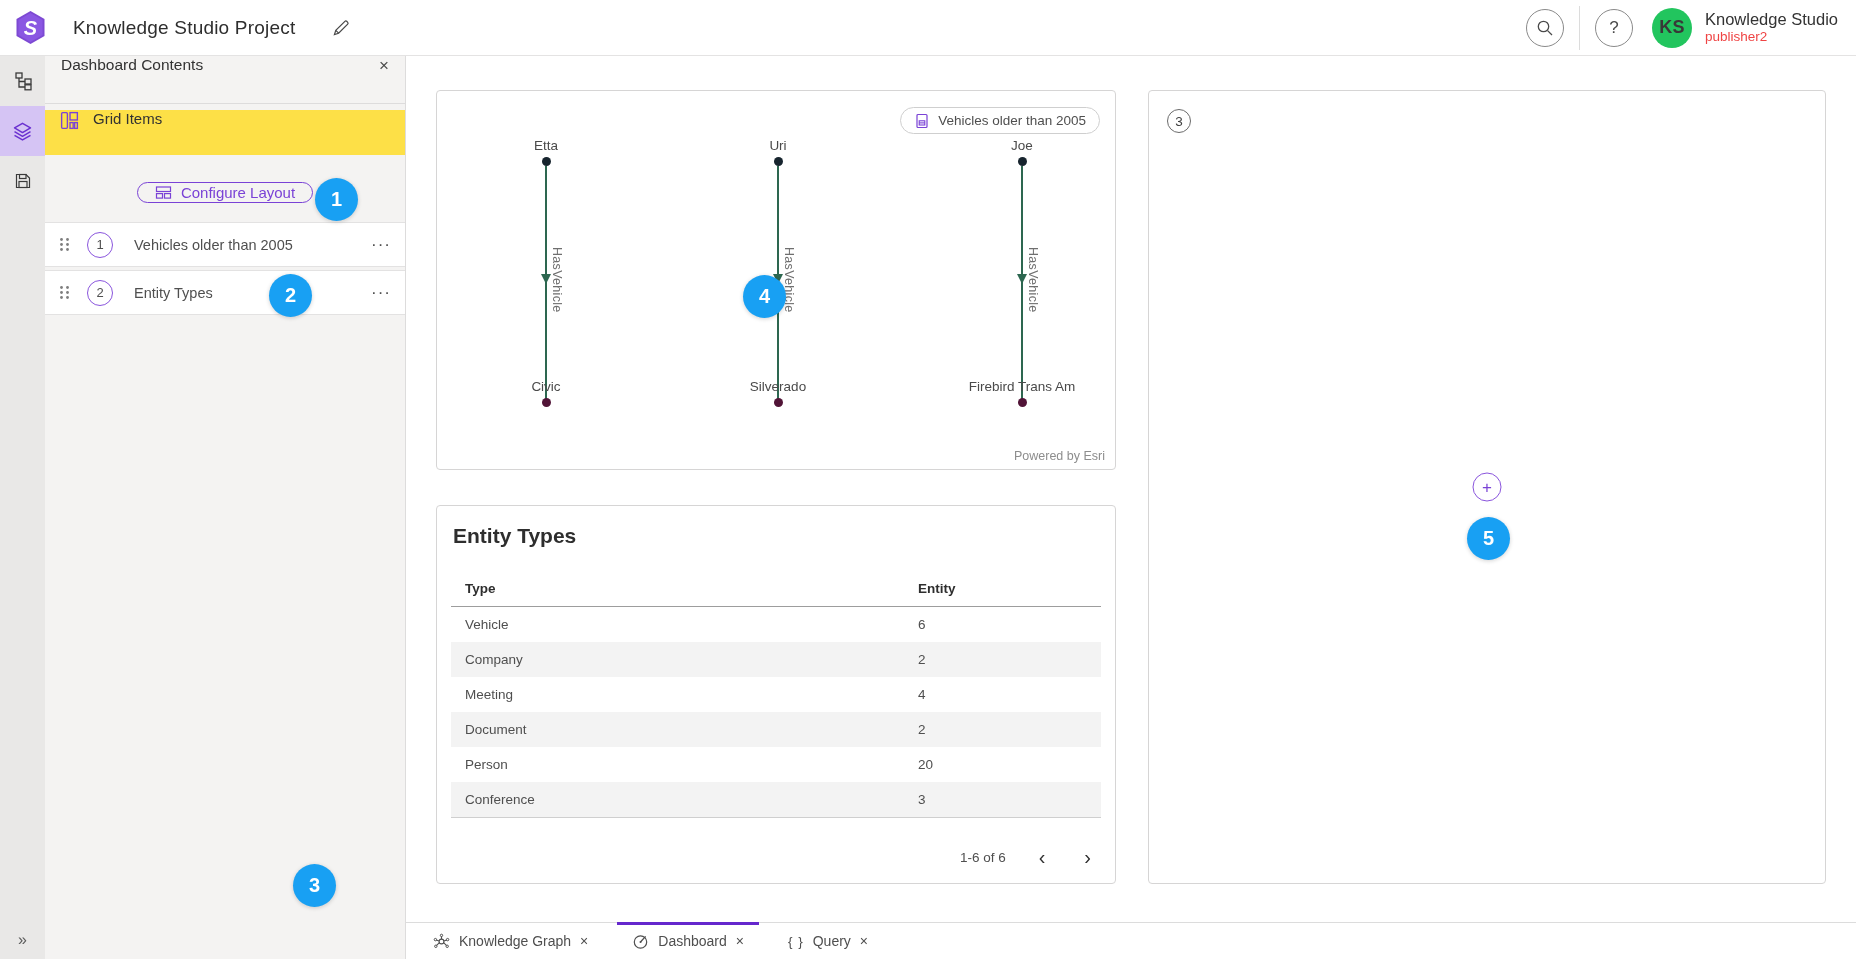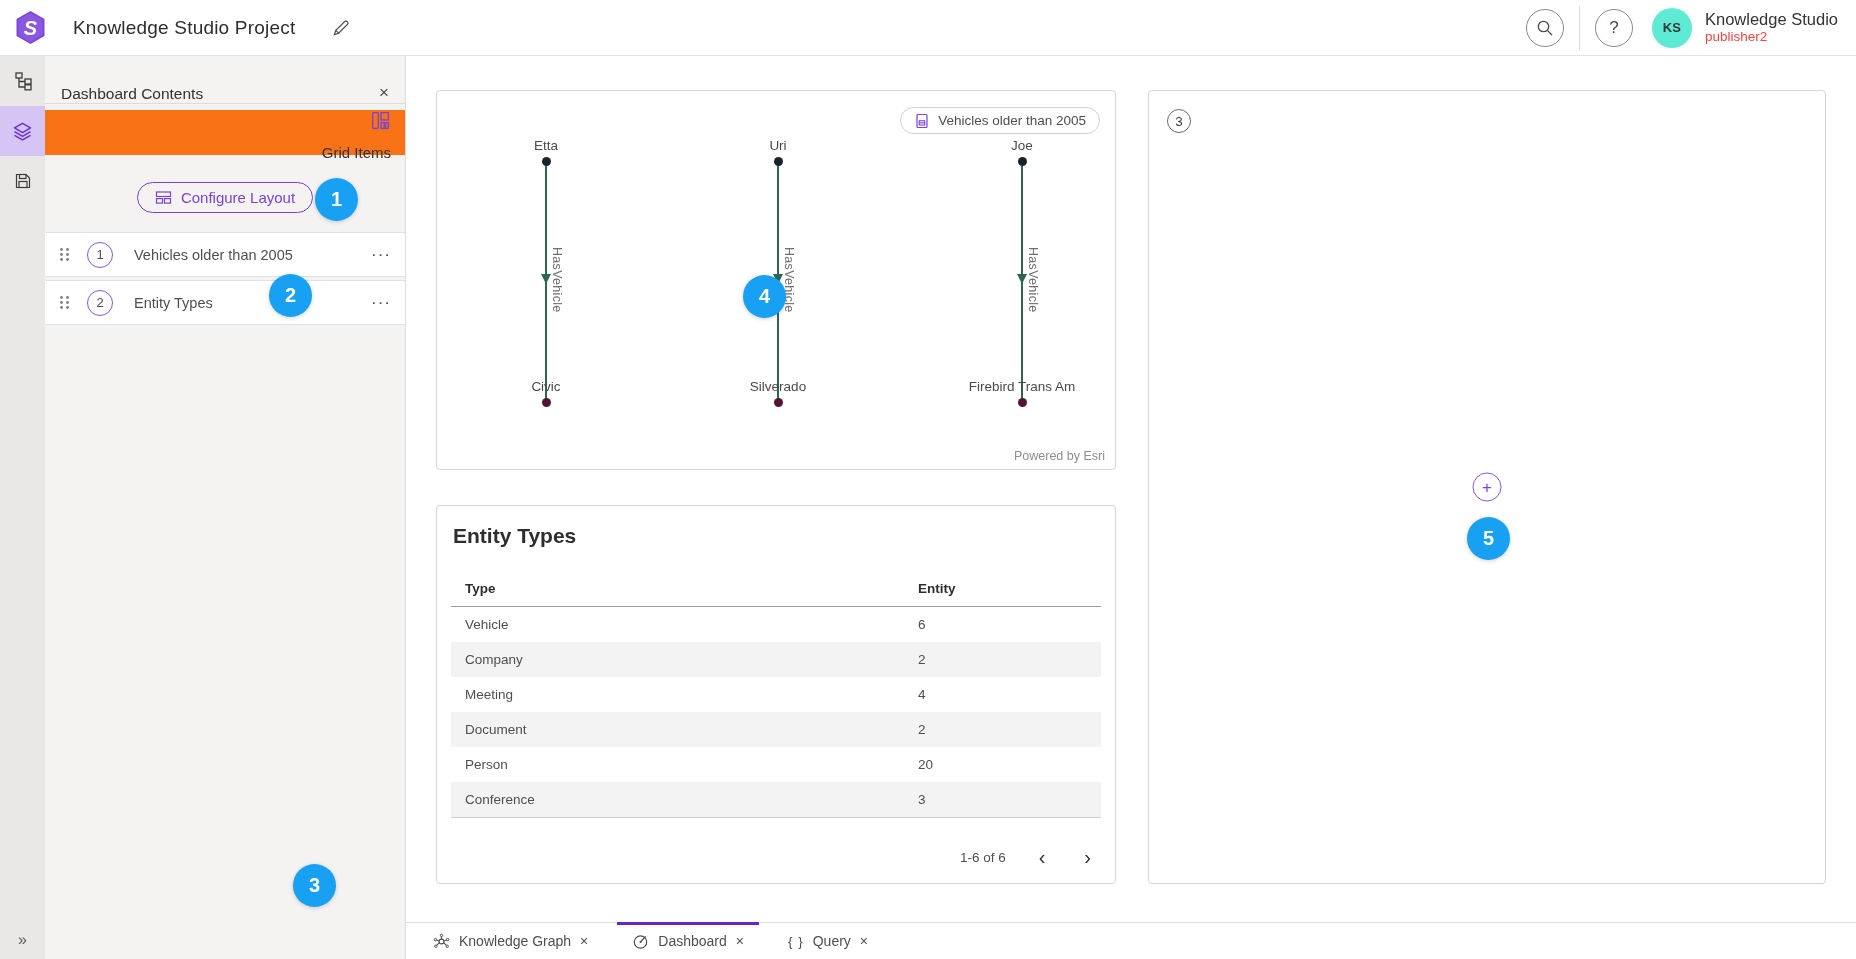--- a/index.html
+++ b/index.html
@@ -18,23 +18,23 @@
   .app-title { margin-left:27px; font-size:19px; color:#2e2e2e; letter-spacing:.2px; }
   .edit-btn { margin-left:36px; background:none; border:none; cursor:pointer; display:flex; }
   .hdr-right { margin-left:auto; display:flex; align-items:center; padding-right:18px; }
   .circle-btn {
     width:38px; height:38px; border-radius:50%; border:1px solid #8a8a8a;
     background:#fff; display:flex; align-items:center; justify-content:center; cursor:pointer;
     font-size:17px; color:#4a4a4a;
   }
   .hdr-divider { width:1px; height:44px; background:#dcdcdc; margin:0 15px; }
   .avatar {
-    width:40px; height:40px; border-radius:50%; background:#5eead4;
+    width:40px; height:40px; border-radius:50%; background:#22c55e;
     display:flex; align-items:center; justify-content:center;
-    font-size:13px; font-weight:bold; color:#383838; margin-left:19px; letter-spacing:.3px;
+    font-size:18px; font-weight:bold; color:#383838; margin-left:19px; letter-spacing:.3px;
   }
   .user-block { margin-left:13px; line-height:1.15; }
   .user-name { font-size:16.5px; color:#333; }
   .user-role { font-size:13.5px; color:#ef4444; }
 
   
   .rail {
     position:absolute; top:56px; left:0; width:45px; bottom:0;
     background:#e9e8e7; display:flex; flex-direction:column; align-items:center; z-index:20;
   }
@@ -43,33 +43,33 @@
   .rail-btn.active { background:#d5c4f4; }
   .rail-spacer { flex:1; }
   .rail-collapse { margin-bottom:10px; font-size:16px; color:#5c5c5c; background:none; border:none; cursor:pointer; }
 
   
   .panel {
     position:absolute; top:56px; left:45px; width:361px; bottom:0;
     background:#f4f3f2; border-right:1px solid #dddcdc; z-index:20;
   }
   .panel-header {
-    height:48px; display:flex; align-items:flex-end; padding:0 16px;
+    height:48px; display:flex; align-items:flex-start; padding:0 16px;
     border-bottom:1px solid #dddcdc;
   }
   .panel-title { font-size:15.5px; color:#323232; }
   .panel-close { margin-left:auto; background:none; border:none; font-size:17px; color:#4c4c4c; cursor:pointer; }
   .section-row {
-    margin-top:6px; height:45px; background:#f97316; display:flex; align-items:flex-end;
-    padding:0 14px; gap:13px;flex-direction:column;
+    margin-top:6px; height:45px; background:#fde047; display:flex; align-items:flex-start;
+    padding:0 14px; gap:13px;
   }
   .section-label { font-size:15px; color:#323232; }
   .configure-wrap { margin-top:27px; display:flex; justify-content:center; }
   .pill-btn {
-    height:31px; border:1px solid #7a42d6; border-radius:16px; background:transparent;
+    height:21px; border:1px solid #7a42d6; border-radius:16px; background:transparent;
     color:#7a42d6; font-size:15px; display:flex; align-items:center; gap:9px;
     padding:0 17px; cursor:pointer; font-family:inherit;
   }
   .item-list { margin-top:19px; }
   .grid-item {
     height:45px; background:#fff; border-top:1px solid #e3e2e2; border-bottom:1px solid #e3e2e2;
     display:flex; align-items:center; padding:0 14px; margin-bottom:3px; cursor:pointer;
   }
   .num-circle {
     width:26px; height:26px; border:1.5px solid #8a55dd; border-radius:50%;

